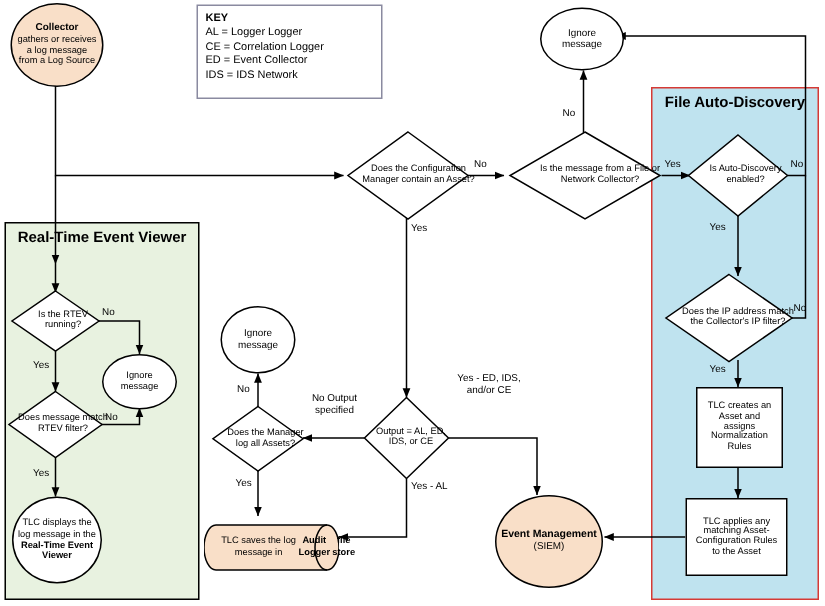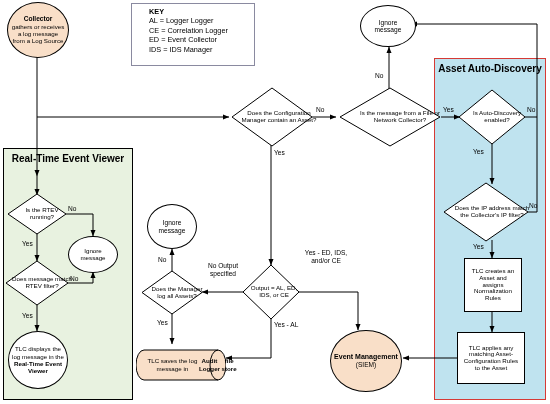--- a/index.html
+++ b/index.html
@@ -11,21 +11,21 @@
 
   
   .panel{position:absolute;box-sizing:border-box;}
   .panel .ptitle{position:absolute;left:0;right:0;top:4px;text-align:center;
                  font-size:10px;font-weight:bold;color:#000;}
   #panel-rtev{border:1px solid #000;background:#e8f2e0;}
   #panel-aad{border:1.5px solid #d63a35;background:#bfe3ef;}
 
   
   #key-box{position:absolute;border:1px solid #8a8aa0;background:#fff;
-           box-sizing:border-box;padding:3px 17px;}
+           box-sizing:border-box;padding:3px 5px;}
   #key-box .kline{font-size:7.3px;line-height:1.3;color:#000;white-space:nowrap;}
   #key-box .kline.kh{font-weight:bold;}
 
   
   .circle{border-radius:50%;border:1.2px solid #000;}
   .peach{background:#f9dfc8;}
   .white{background:#fff;}
   .rect{border:1px solid #000;background:#fff;}
   .diamond-wrap{position:absolute;}
   .diamond-wrap svg{position:absolute;left:0;top:0;overflow:visible;}
@@ -51,21 +51,21 @@
 </head>
 <body>
 
 <div id="canvas">
 
   <div class="panel" id="panel-rtev" style="left:3px;top:148px;width:130px;height:252px;">
     <div class="ptitle">Real-Time Event Viewer</div>
   </div>
 
   <div class="panel" id="panel-aad" style="left:434px;top:58px;width:112px;height:342px;">
-    <div class="ptitle">Asset Auto-Discovery</div>
+    <div class="ptitle">File Auto-Discovery</div>
   </div>
 
   <svg id="edges">
     <defs>
       <marker id="ah" markerWidth="7" markerHeight="7" refX="6.2" refY="3" orient="auto">
         <polygon points="0,0.4 6.4,3 0,5.6" fill="#000"></polygon>
       </marker>
     </defs>
 
     <polyline points="37,57 37,117 229,117" marker-end="url(#ah)"></polyline>
@@ -111,21 +111,21 @@
     <polyline points="271,319 271,358 226,358" marker-end="url(#ah)"></polyline>
 
     <polyline points="299,292 358,292 358,330" marker-end="url(#ah)"></polyline>
   </svg>
 
   <div id="key-box" style="left:131px;top:3px;width:124px;height:63px;">
     <div class="kline kh">KEY</div>
     <div class="kline">AL = Logger Logger</div>
     <div class="kline">CE = Correlation Logger</div>
     <div class="kline">ED = Event Collector</div>
-    <div class="kline">IDS = IDS Manager</div>
+    <div class="kline">IDS = IDS Network</div>
   </div>
 
   <div class="node circle peach" style="left:7px;top:2px;width:62px;height:56px;flex-direction:column;padding:0 3px;">
     <div class="t65 b">Collector</div>
     <div class="t6" style="line-height:1.18;">gathers or receives a log message from a Log Source</div>
   </div>
 
   <div class="diamond-wrap" style="left:232px;top:88px;width:80px;height:58px;">
     <svg width="80" height="58">
         <polygon points="40,0 80,29 40,58 0,29" fill="#fff" stroke="#000" stroke-width="1"></polygon>

